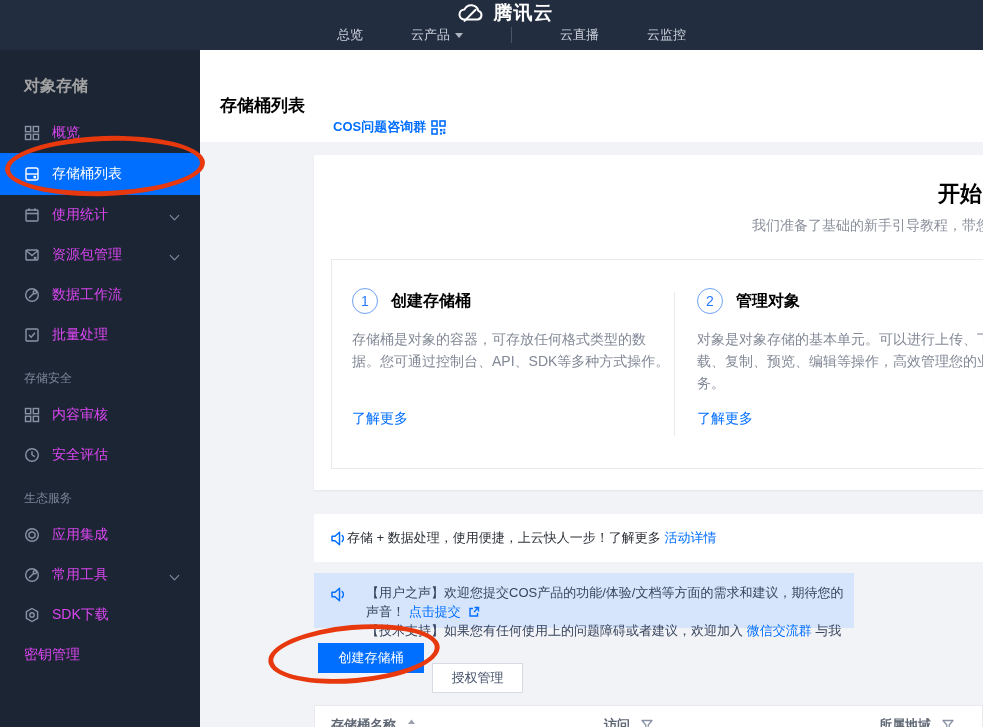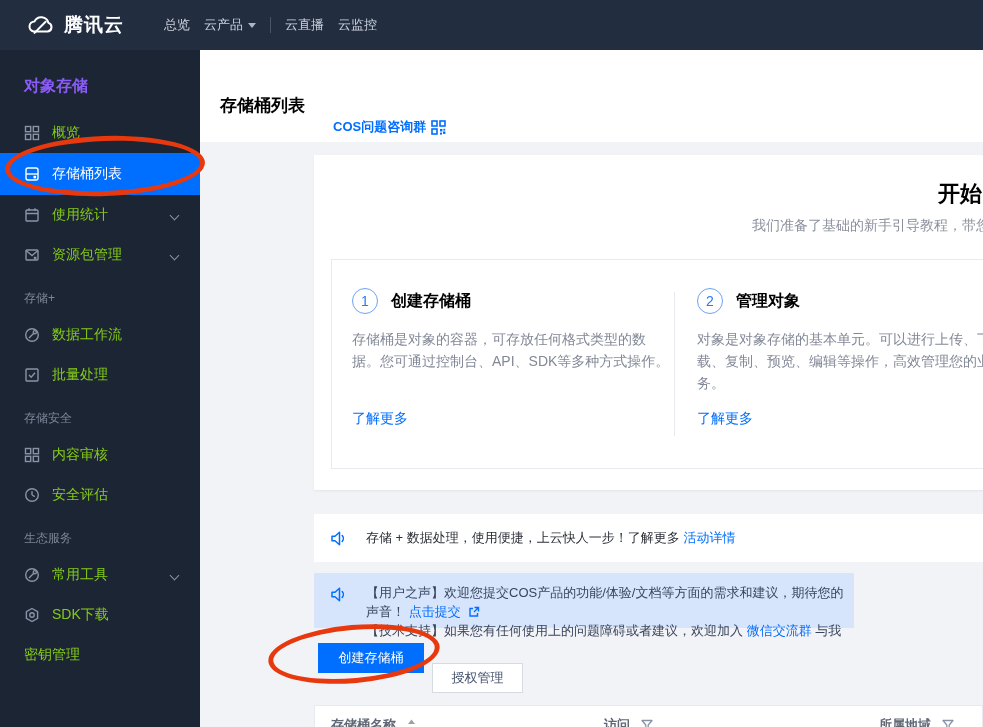--- a/index.html
+++ b/index.html
@@ -2,35 +2,35 @@
 <html><head>
 <meta charset="utf-8">
 <style>
   * { box-sizing: border-box; margin: 0; padding: 0; }
   html,body { width:983px; height:727px; overflow:hidden; background:#fff;
     font-family:"Liberation Sans","DejaVu Sans",sans-serif; }
   .stage { position:relative; width:983px; height:727px; overflow:hidden; }
 
   
   .navbar { position:absolute; left:0; top:0; width:983px; height:50px;
-    background:#222d40; display:flex; align-items:center; z-index:5; }
+    background:#222d40; display:flex; align-items:center; z-index:5;flex-direction:column; }
   .brand { display:flex; align-items:center; gap:8px; margin-left:26px; }
   .brand-name { color:#fff; font-size:19px; font-weight:bold; letter-spacing:1px; }
-  .nav-items { display:flex; align-items:center; margin-left:40px; gap:14px; }
+  .nav-items { display:flex; align-items:center; margin-left:40px; gap:48px; }
   .nav-item { color:#cdd3dd; font-size:13px; cursor:pointer; display:flex; align-items:center; gap:5px; }
   .caret-down { width:0; height:0; border-left:4px solid transparent; border-right:4px solid transparent;
     border-top:5px solid #aeb6c2; display:inline-block; }
   .nav-divider { width:1px; height:16px; background:#4a5467; }
 
   
   .sidebar { position:absolute; left:0; top:50px; width:200px; height:677px;
     background:#1c2534; z-index:4; }
-  .sidebar-title { color:#8b5cf6; font-size:16px; font-weight:bold; padding:26px 0 16px 24px; }
+  .sidebar-title { color:#a3a3a3; font-size:16px; font-weight:bold; padding:26px 0 16px 24px; }
   .side-item { height:40px; display:flex; align-items:center; padding-left:24px;
-    color:#84cc16; font-size:14px; cursor:pointer; position:relative; }
+    color:#d946ef; font-size:14px; cursor:pointer; position:relative; }
   .side-item .icon { width:16px; height:16px; margin-right:12px; flex:0 0 16px; }
   .side-item.selected { background:#006eff; color:#fff; height:42px; }
   .side-section { height:40px; display:flex; align-items:flex-end; padding:0 0 8px 24px;
     color:#7d8798; font-size:12px; }
   .chev { position:absolute; right:22px; top:17px; width:7px; height:7px;
     border-right:1.5px solid #8a93a6; border-bottom:1.5px solid #8a93a6;
     transform:rotate(45deg); }
 
   
   .main { position:absolute; left:200px; top:50px; width:783px; height:677px; background:#fff; }
@@ -59,21 +59,21 @@
   .step-num { width:26px; height:26px; border-radius:50%; border:1px solid #6ea3f5;
     color:#2878ff; font-size:14px; display:flex; align-items:center; justify-content:center; }
   .step-title { font-size:16px; font-weight:bold; color:#000; }
   .step-desc { width:318px; font-size:14px; line-height:22px; color:#828896; }
   .step-link { position:absolute; left:20px; top:150px; font-size:14px; color:#006eff; cursor:pointer; }
   .step-col.second .step-link { left:22px; top:118px; }
 
   
   .promo-bar { margin-top:24px; width:669px; height:48px; background:#fff;
     display:flex; align-items:center; padding-left:16px; }
-  .promo-text { margin-left:19px; font-size:13px; color:#2b2f36; }
+  .promo-text { font-size:13px; color:#2b2f36; }
   .promo-link { color:#006eff; cursor:pointer; }
 
   
   .notice { margin-top:11px; width:540px; height:55px; background:#d6e5fc;
     display:flex; padding:10px 0 0 16px; }
   .notice-lines { margin-left:19px; font-size:13px; line-height:19px; color:#38455e; }
   .notice a, .blue-link { color:#006eff; text-decoration:none; cursor:pointer; }
   .ext-icon { display:inline-block; vertical-align:-2px; margin-left:4px; }
 
   
@@ -168,21 +168,20 @@
         <svg width="16" height="16" viewBox="0 0 16 16" fill="none" stroke="#8a93a6" stroke-width="1.4">
           <rect x="2" y="3" width="12" height="10" rx="1"></rect>
           <path d="M2,3.5 L8,8.5 L14,3.5"></path>
           <rect x="9.8" y="9.8" width="2.6" height="2.6" fill="#8a93a6" stroke="none"></rect>
         </svg>
       </span>
       <span>资源包管理</span>
       <span class="chev"></span>
     </div>
 
-    <div class="side-section">存储+</div>
 
     <div class="side-item">
       <span class="icon">
         <svg width="16" height="16" viewBox="0 0 16 16" fill="none" stroke="#8a93a6" stroke-width="1.4">
           <circle cx="8" cy="8" r="6.3"></circle>
           <path d="M5,11 L10.3,5.7"></path>
             <circle cx="10.8" cy="5.2" r="1.6"></circle>
         </svg>
       </span>
       <span>数据工作流</span>
@@ -217,20 +216,29 @@
         <svg width="16" height="16" viewBox="0 0 16 16" fill="none" stroke="#8a93a6" stroke-width="1.4">
           <circle cx="8" cy="8" r="6.3"></circle>
           <path d="M8,8 L8,4.3 M8,8 L10.8,9.6"></path>
         </svg>
       </span>
       <span>安全评估</span>
     </div>
 
     <div class="side-section">生态服务</div>
 
+    <div class="side-item">
+      <span class="icon">
+        <svg width="16" height="16" viewBox="0 0 16 16" fill="none" stroke="#8a93a6" stroke-width="1.4">
+          <circle cx="8" cy="8" r="6.3"></circle>
+          <path d="M8,4.6 L11,6.3 V9.7 L8,11.4 L5,9.7 V6.3 Z"></path>
+        </svg>
+      </span>
+      <span>应用集成</span>
+    </div>
 
 
     <div class="side-item">
       <span class="icon">
         <svg width="16" height="16" viewBox="0 0 16 16" fill="none" stroke="#8a93a6" stroke-width="1.4">
           <circle cx="8" cy="8" r="6.3"></circle>
           <path d="M5,11 L10.3,5.7"></path>
             <circle cx="10.8" cy="5.2" r="1.6"></circle>
         </svg>
       </span>

